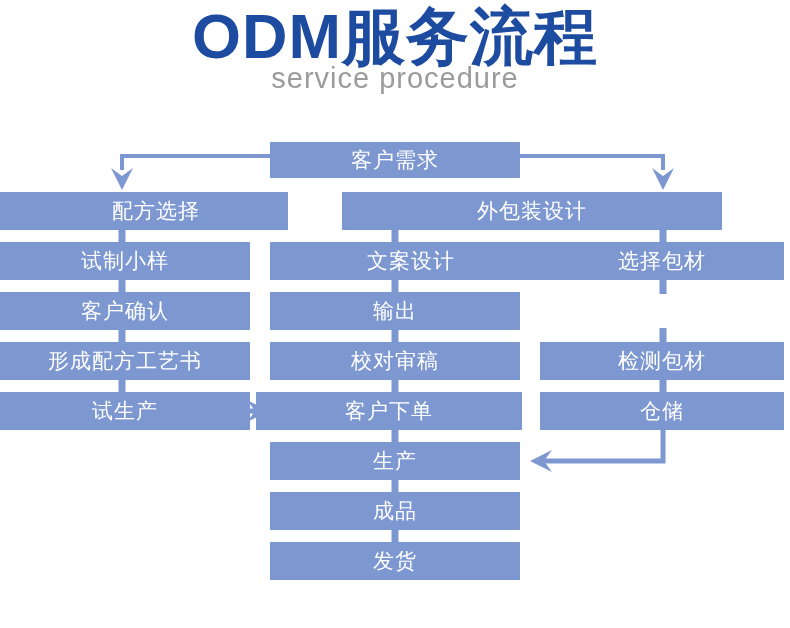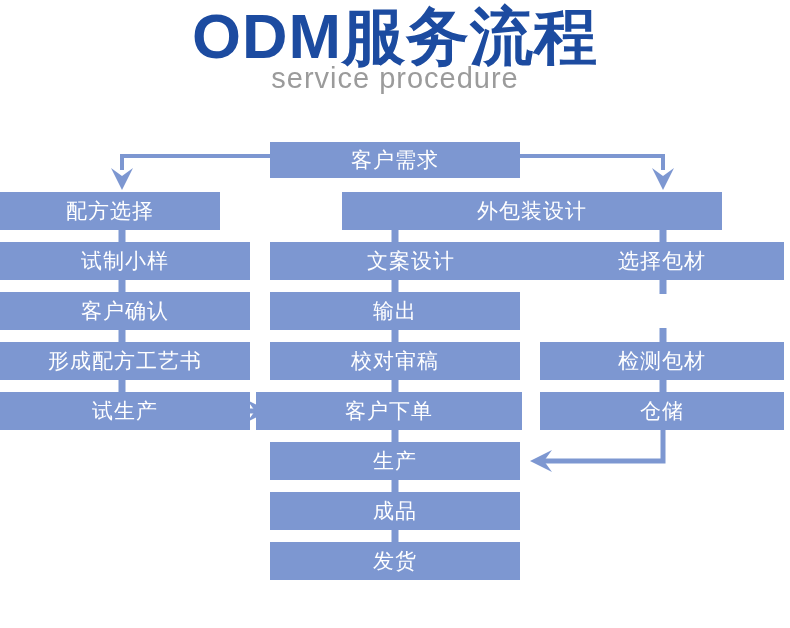--- a/index.html
+++ b/index.html
@@ -103,21 +103,21 @@
     <rect class="bar" x="391.5" y="528" width="7" height="16"></rect>
 
     <rect class="bar" x="659.5" y="228" width="7" height="16"></rect>
     <rect class="bar" x="659.5" y="278" width="7" height="16"></rect>
     <rect class="bar" x="659.5" y="328" width="7" height="16"></rect>
     <rect class="bar" x="659.5" y="378" width="7" height="16"></rect>
   </svg>
 
   <div class="box" style="left:270px; top:142px; width:250px; height:36px;">客户需求</div>
 
-  <div class="box" style="left:0; top:192px; width:220px;">配方选择</div>
+  <div class="box" style="left:0; top:192px; width:264px;padding-left:24px;">配方选择</div>
   <div class="box" style="left:342px; top:192px; width:380px;">外包装设计</div>
 
   <div class="box" style="left:0; top:242px; width:250px;">试制小样</div>
   <div class="box" style="left:0; top:292px; width:250px;">客户确认</div>
   <div class="box" style="left:0; top:342px; width:250px;">形成配方工艺书</div>
   <div class="box" style="left:0; top:392px; width:250px;">试生产</div>
 
   <div class="box" style="left:270px; top:242px; width:282px;">文案设计</div>
   <div class="box" style="left:270px; top:292px; width:250px;">输出</div>
   <div class="box" style="left:270px; top:342px; width:250px;">校对审稿</div>

